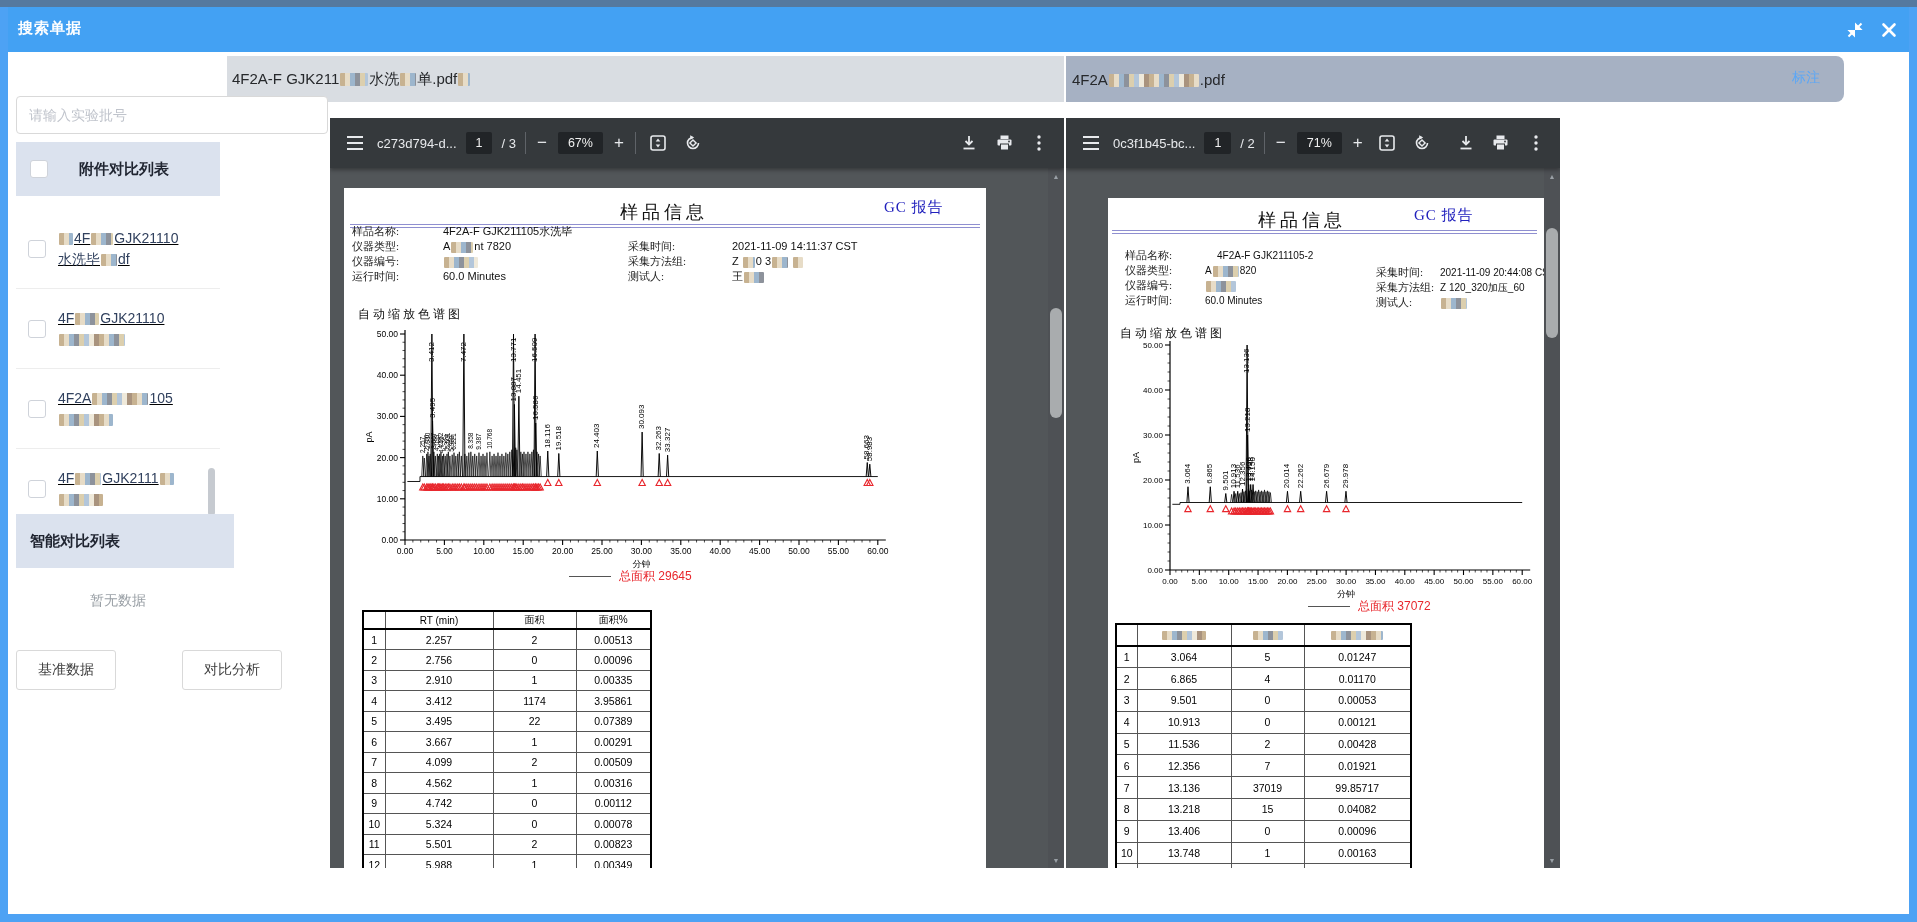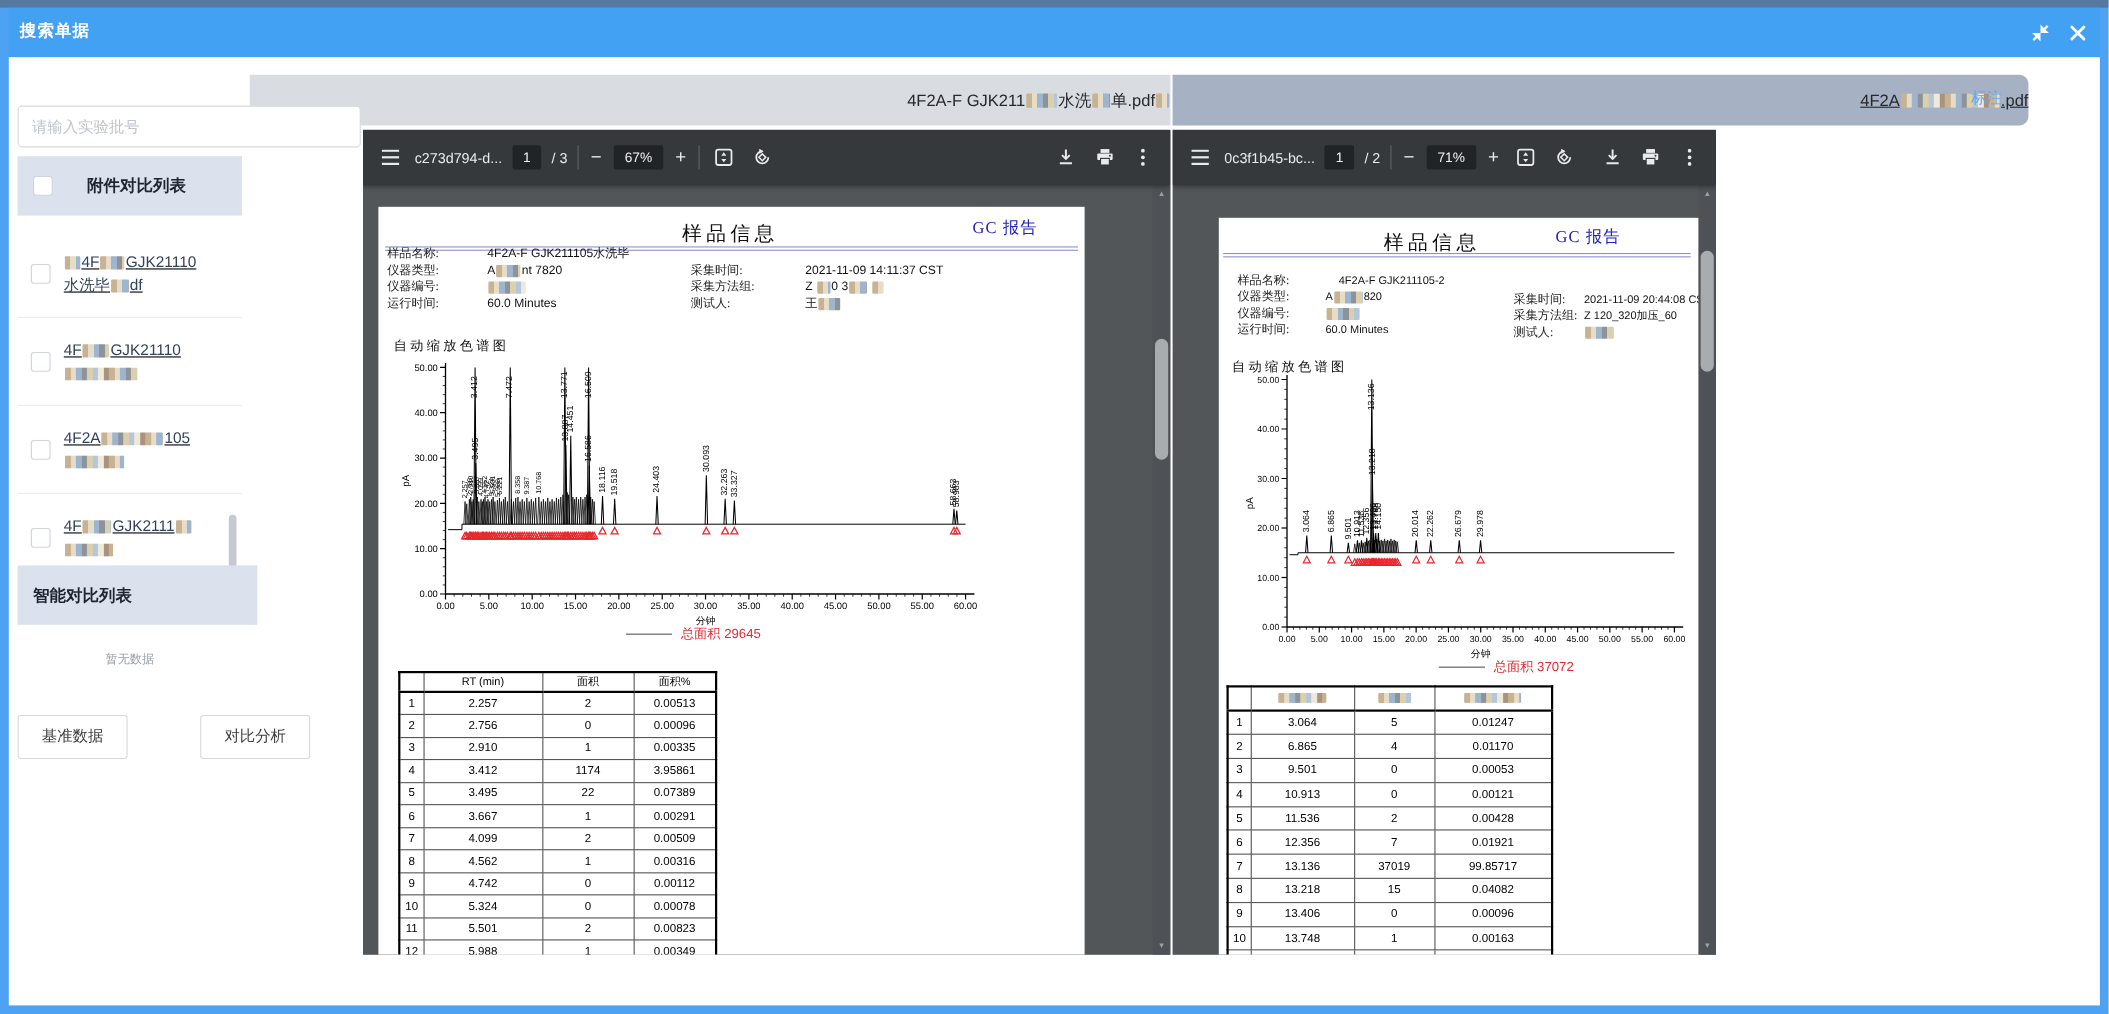--- a/index.html
+++ b/index.html
@@ -22,29 +22,29 @@
   .hdr-attach{top:142px;}
   .hdr-smart{top:514px;padding-left:14px;}
   .hdr-attach .cb{margin-left:14px;}
   .hdr-attach .hlabel{flex:1;text-align:center;margin-right:20px;}
   .cb{width:16px;height:16px;background:#fff;border:1px solid #cfd3da;border-radius:3px;flex:0 0 auto;cursor:pointer;}
   .attach-list{position:absolute;left:16px;top:209px;width:204px;height:372px;overflow:hidden;text-decoration:underline;}
   .side-item{position:relative;height:79px;border-bottom:1px solid #ededed;display:flex;align-items:center;cursor:pointer;}
   .side-item .cb{margin-left:12px;}
   .side-item .itxt{margin-left:12px;width:160px;font-size:14px;color:#31415e;line-height:21px;}
   .list-scrollbar{position:absolute;left:208px;top:468px;width:7px;height:48px;background:#c6cad0;border-radius:4px;cursor:pointer;}
-  .empty-text{position:absolute;left:16px;top:592px;width:204px;text-align:center;font-size:11px;color:#9aa0a6;}
+  .empty-text{position:absolute;left:16px;top:592px;width:204px;text-align:center;font-size:14px;color:#9aa0a6;}
   .side-btn{position:absolute;top:650px;width:100px;height:40px;background:#fff;border:1px solid #d9d9d9;
       border-radius:3px;font-size:14px;color:#3c3c3c;cursor:pointer;font-family:"Liberation Sans",sans-serif;}
   .btn-base{left:16px;} .btn-comp{left:136px;margin-left:46px;}
 
   
-  .panel-header{position:absolute;top:68px;height:46px;display:flex;align-items:center;font-size:15px;color:#26282b;justify-content:flex-end;}
+  .panel-header{position:absolute;top:56px;height:46px;display:flex;align-items:center;font-size:15px;color:#26282b;}
   .ph1{left:227px;width:837px;background:#d9dde2;padding-left:5px;box-sizing:border-box;}
-  .ph2{left:1066px;width:778px;background:#a6b1c3;border-radius:0 8px 8px 0;padding-left:6px;box-sizing:border-box;text-decoration:underline;}
+  .ph2{left:1066px;width:778px;background:#a6b1c3;border-radius:0 8px 8px 0;padding-left:6px;box-sizing:border-box;}
   .annotate{position:absolute;right:24px;top:13px;color:#5aa7f7;font-size:14px;cursor:pointer;}
 
   
   .viewer{position:absolute;top:118px;height:750px;background:#525659;overflow:hidden;}
   .v1{left:330px;width:734px;}
   .v2{left:1066px;width:494px;}
   .pdf-toolbar{position:absolute;left:0;top:0;right:0;height:50px;background:#35393c;display:flex;
       align-items:center;padding:0 12px;box-sizing:border-box;gap:9px;color:#e8eaed;
       box-shadow:0 2px 4px rgba(0,0,0,.35);z-index:4;}
   .ticon{width:26px;height:26px;display:flex;align-items:center;justify-content:center;cursor:pointer;border-radius:50%;flex:0 0 auto;}

